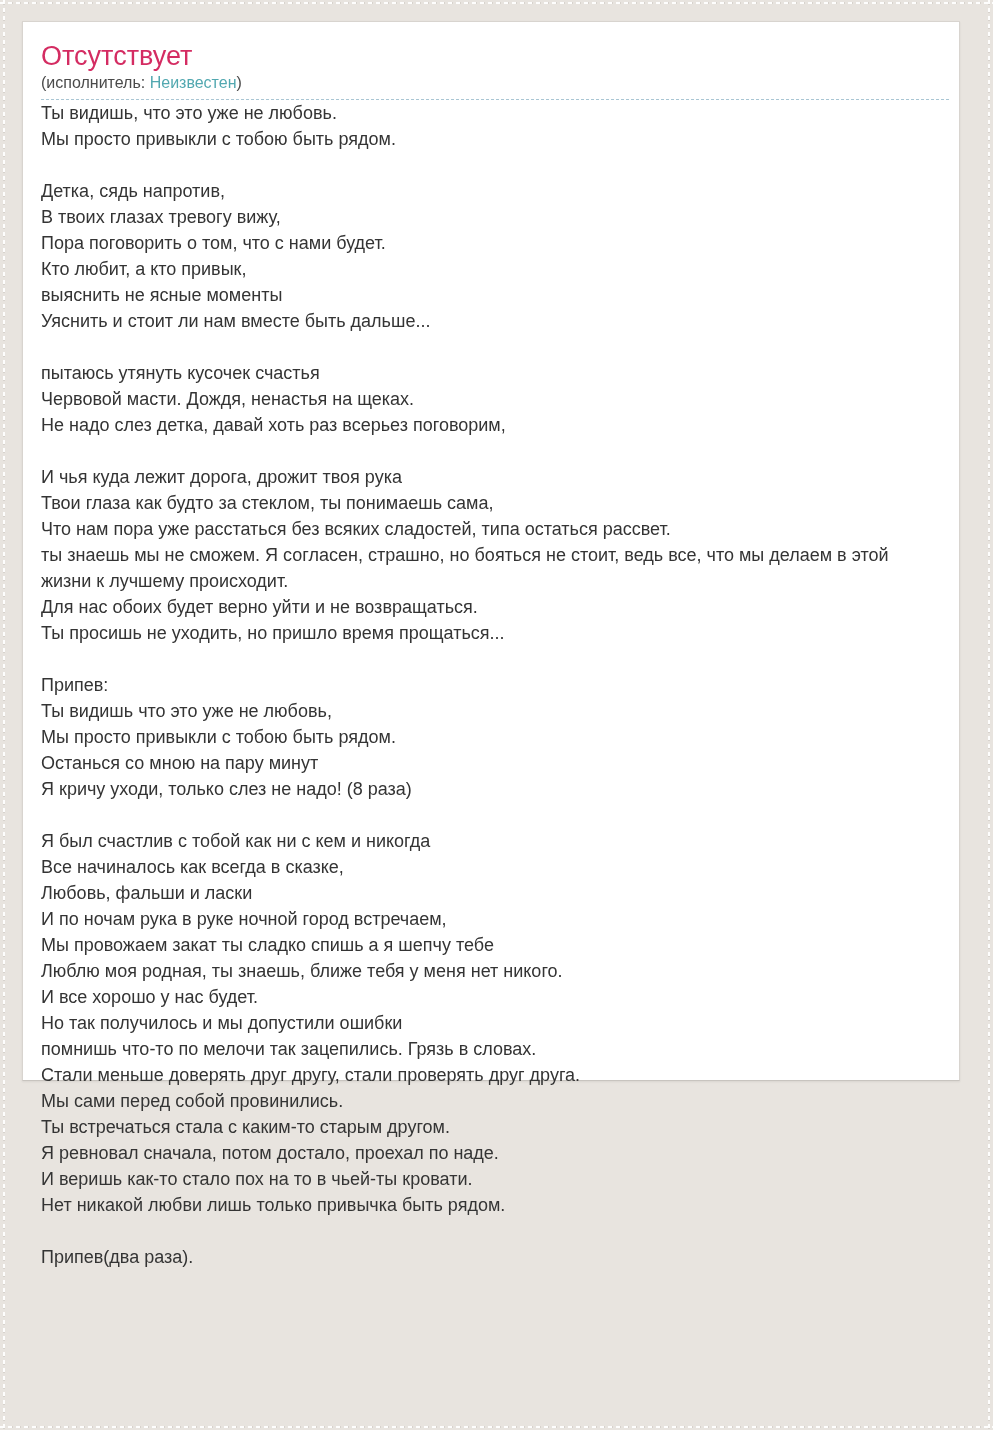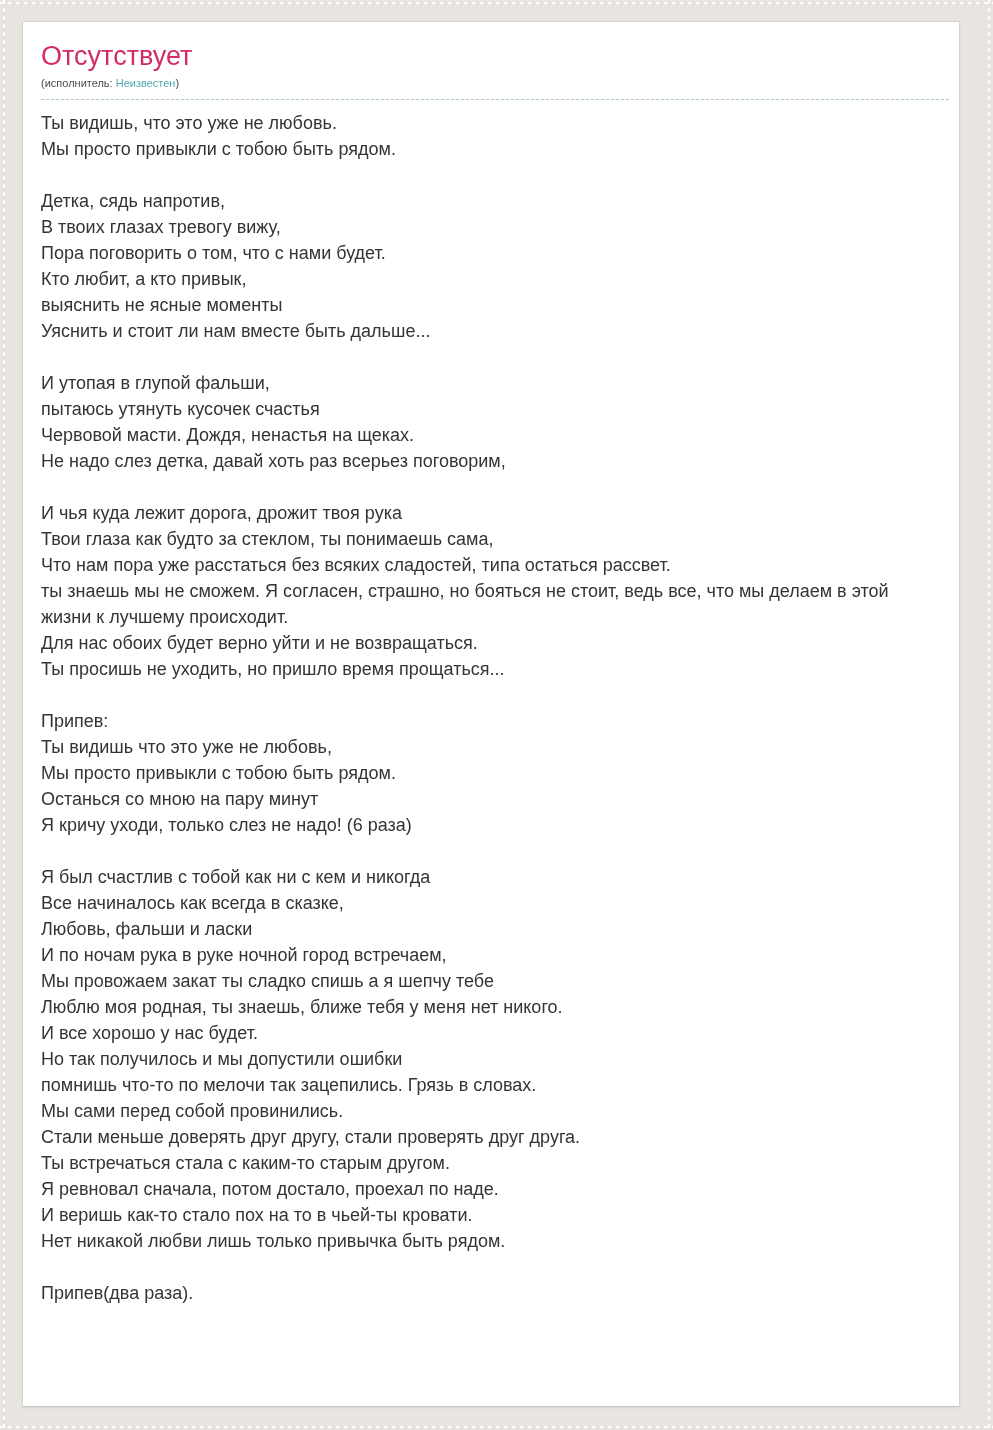--- a/index.html
+++ b/index.html
@@ -25,54 +25,53 @@
       rgba(232,228,223,0) 5px 8px);
   }
   #stitch-top { top: 2px; }
   #stitch-bottom { top: 1426px; }
   #stitch-left { left: 3px; }
   #stitch-right { left: 988px; }
 
   .card {
     position: absolute;
     left: 22px; top: 21px;
-    width: 938px; height: 1386px;
+    width: 938px; height: 1060px;
     box-sizing: border-box;
     background: #ffffff;
     border: 1px solid #d8d4cf;
     border-bottom-color: #c8c4bf;
     box-shadow: 0 1px 2px rgba(0,0,0,0.07);
     padding: 18px 18px 0 18px;
   }
   .page-title {
     margin: 0;
     font-size: 27px;
     font-weight: normal;
     line-height: 32px;
     color: var(--title-color, #d42c62);
   }
   .artist-line {
-    font-size: 11px;
+    font-size: 16px;
     line-height: 22px;
     color: #4a4a4a;
     padding-bottom: 5px;
   }
   .artist-link {
     color: var(--link-color, #52a8b0);
     text-decoration: none;
     cursor: pointer;
   }
   .divider {
     border: 0;
     border-top: 1px dashed var(--divider-color, #a9c6d4);
     margin: 0 -8px 0 0;
     height: 0;
   }
   .lyrics {
-    margin-top: 10px;
     font-size: 18px;
     line-height: 26px;
     color: #343434;
   }
   .lyric-line, .stanza-gap {
     white-space: pre;
     height: 26px;
     overflow: visible;
   }
 </style>
@@ -94,50 +93,49 @@
       <div class="lyric-line">Ты видишь, что это уже не любовь.</div>
       <div class="lyric-line">Мы просто привыкли с тобою быть рядом.</div>
       <div class="stanza-gap"></div>
       <div class="lyric-line">Детка, сядь напротив,</div>
       <div class="lyric-line">В твоих глазах тревогу вижу,</div>
       <div class="lyric-line">Пора поговорить о том, что с нами будет.</div>
       <div class="lyric-line">Кто любит, а кто привык,</div>
       <div class="lyric-line">выяснить не ясные моменты</div>
       <div class="lyric-line">Уяснить и стоит ли нам вместе быть дальше...</div>
       <div class="stanza-gap"></div>
-      <div class="lyric-line">И утопая в глупой фальши,</div>
       <div class="lyric-line">пытаюсь утянуть кусочек счастья</div>
       <div class="lyric-line">Червовой масти. Дождя, ненастья на щеках.</div>
       <div class="lyric-line">Не надо слез детка, давай хоть раз всерьез поговорим,</div>
       <div class="stanza-gap"></div>
       <div class="lyric-line">И чья куда лежит дорога, дрожит твоя рука</div>
       <div class="lyric-line">Твои глаза как будто за стеклом, ты понимаешь сама,</div>
       <div class="lyric-line">Что нам пора уже расстаться без всяких сладостей, типа остаться рассвет.</div>
       <div class="lyric-line">ты знаешь мы не сможем. Я согласен, страшно, но бояться не стоит, ведь все, что мы делаем в этой</div>
       <div class="lyric-line">жизни к лучшему происходит.</div>
       <div class="lyric-line">Для нас обоих будет верно уйти и не возвращаться.</div>
       <div class="lyric-line">Ты просишь не уходить, но пришло время прощаться...</div>
       <div class="stanza-gap"></div>
       <div class="lyric-line">Припев:</div>
       <div class="lyric-line">Ты видишь что это уже не любовь,</div>
       <div class="lyric-line">Мы просто привыкли с тобою быть рядом.</div>
       <div class="lyric-line">Останься со мною на пару минут</div>
-      <div class="lyric-line">Я кричу уходи, только слез не надо! (6 раза)</div>
+      <div class="lyric-line">Я кричу уходи, только слез не надо! (8 раза)</div>
       <div class="stanza-gap"></div>
       <div class="lyric-line">Я был счастлив с тобой как ни с кем и никогда</div>
       <div class="lyric-line">Все начиналось как всегда в сказке,</div>
       <div class="lyric-line">Любовь, фальши и ласки</div>
       <div class="lyric-line">И по ночам рука в руке ночной город встречаем,</div>
       <div class="lyric-line">Мы провожаем закат ты сладко спишь а я шепчу тебе</div>
       <div class="lyric-line">Люблю моя родная, ты знаешь, ближе тебя у меня нет никого.</div>
       <div class="lyric-line">И все хорошо у нас будет.</div>
       <div class="lyric-line">Но так получилось и мы допустили ошибки</div>
       <div class="lyric-line">помнишь что-то по мелочи так зацепились. Грязь в словах.</div>
+      <div class="lyric-line">Стали меньше доверять друг другу, стали проверять друг друга.</div>
       <div class="lyric-line">Мы сами перед собой провинились.</div>
-      <div class="lyric-line">Стали меньше доверять друг другу, стали проверять друг друга.</div>
       <div class="lyric-line">Ты встречаться стала с каким-то старым другом.</div>
       <div class="lyric-line">Я ревновал сначала, потом достало, проехал по наде.</div>
       <div class="lyric-line">И веришь как-то стало пох на то в чьей-ты кровати.</div>
       <div class="lyric-line">Нет никакой любви лишь только привычка быть рядом.</div>
       <div class="stanza-gap"></div>
       <div class="lyric-line">Припев(два раза).</div>
     </div>
 </div>
 
 </body></html>

